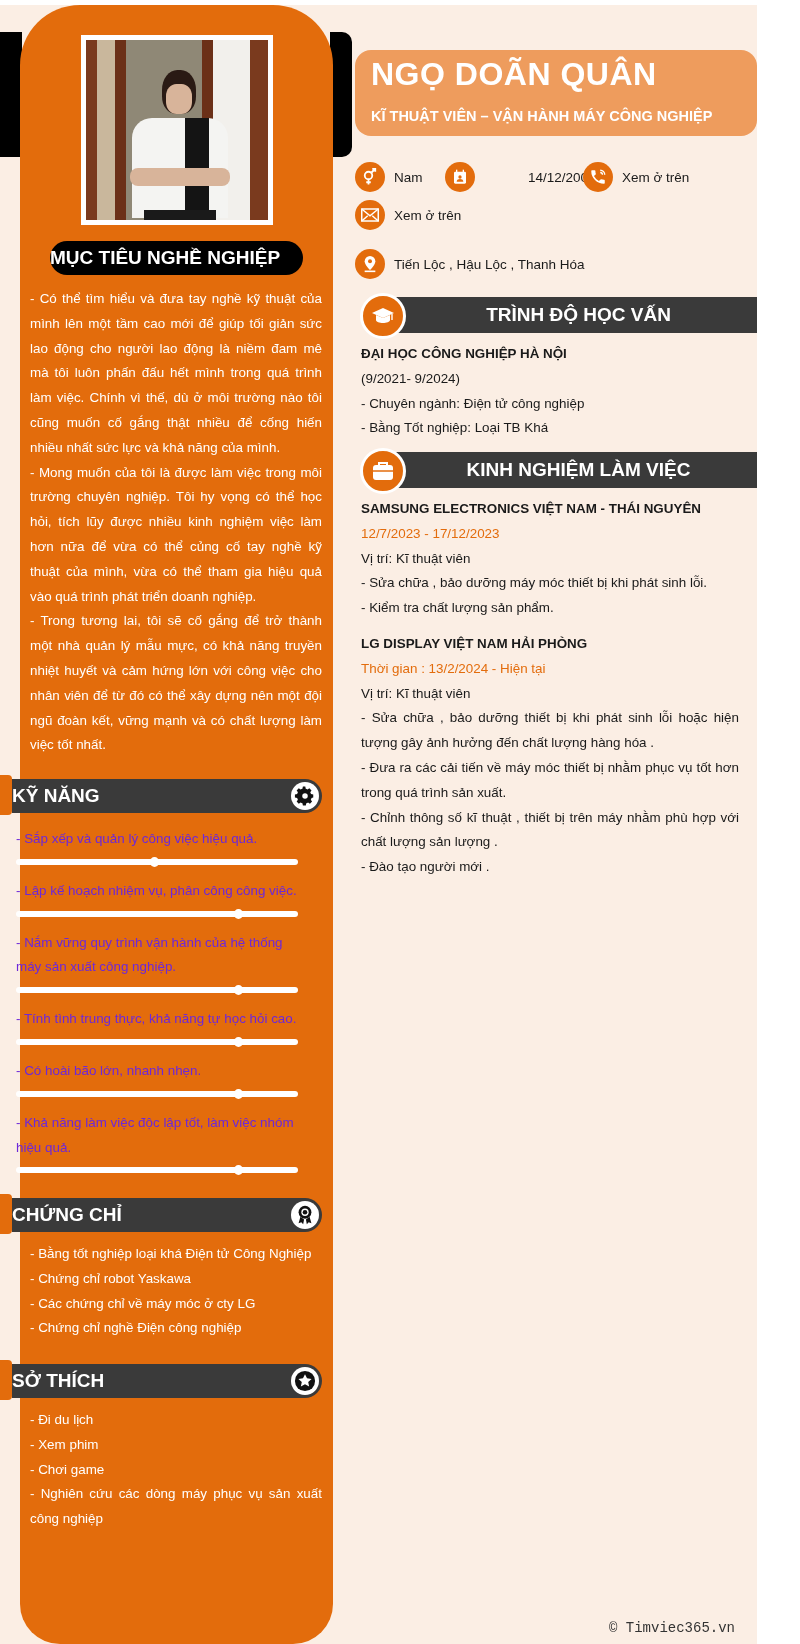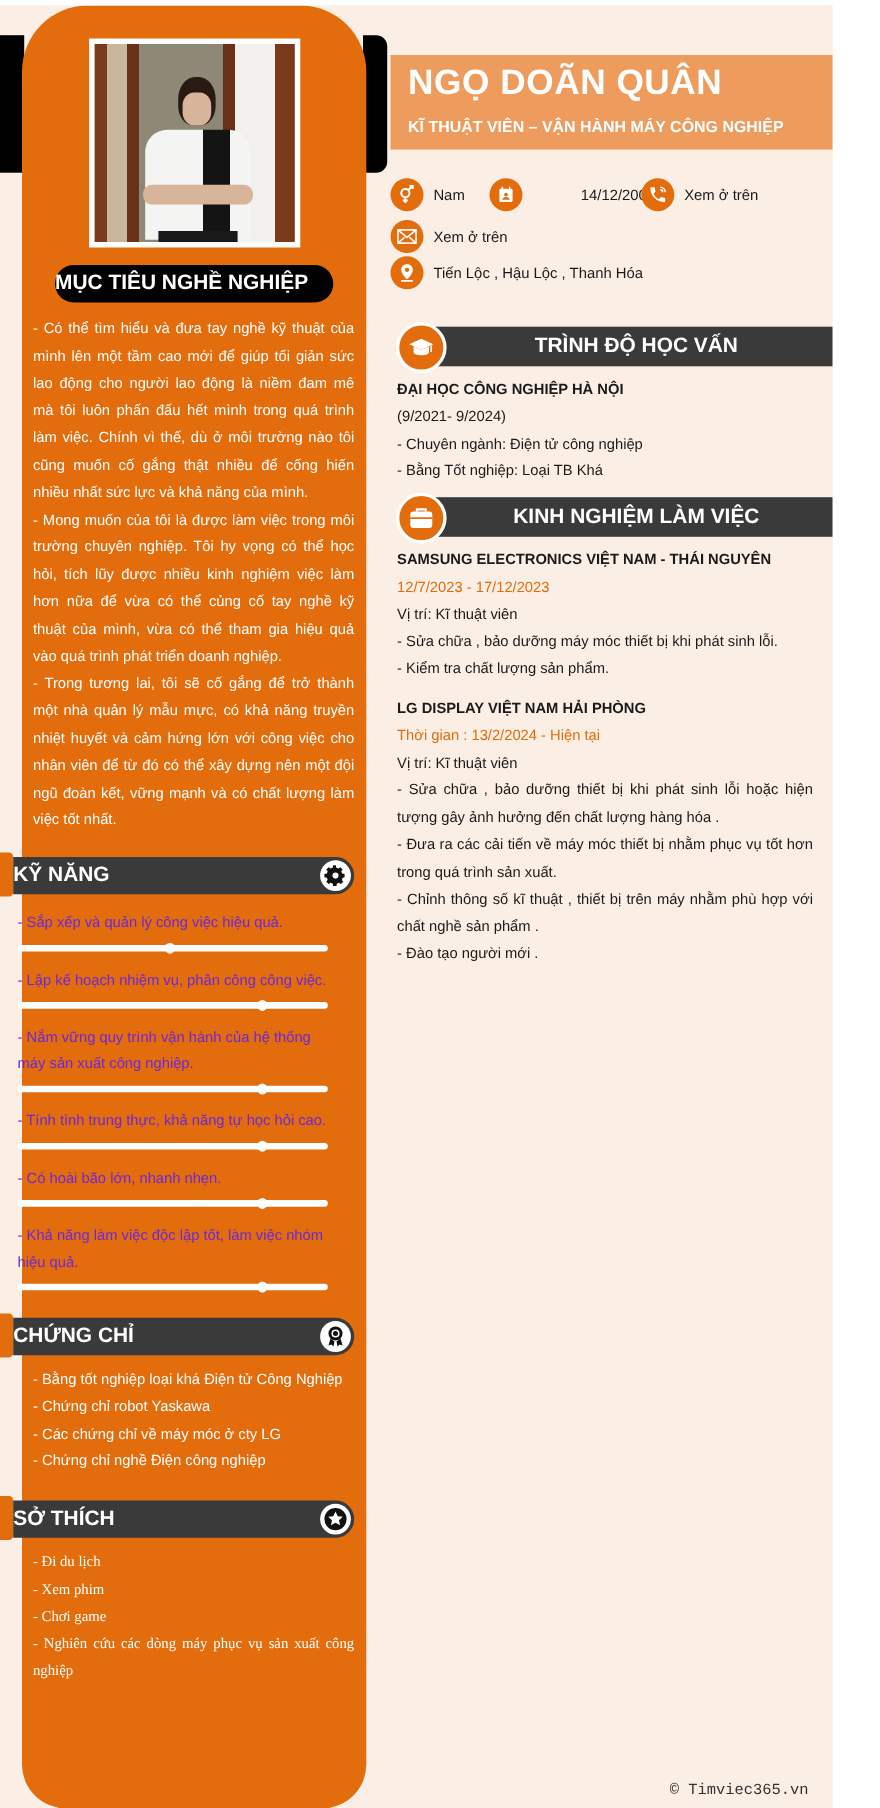--- a/index.html
+++ b/index.html
@@ -34,21 +34,21 @@
     .side-tab { position: absolute; left: 0; width: 12px; height: 40px; background: #e36c0c; border-radius: 0 4px 4px 0; }
 
     .skills { position: absolute; left: 16px; top: 822px; width: 290px; color: #6d28d9; font-size: 13.4px; line-height: 24.8px; }
     .skill { margin-bottom: 6px; }
     .skill-bar { position: relative; height: 6px; background: #fff; border-radius: 3px; margin: 7px 0 14px 0; width: 282px; }
     .skill-knob { position: absolute; top: -2px; width: 9px; height: 10px; background: #fff; border-radius: 50%; }
 
     .list { position: absolute; left: 30px; width: 292px; color: #fff; font-size: 13.4px; line-height: 24.8px; text-align: justify; }
 
     
-    .name-box { position: absolute; left: 355px; top: 45px; width: 402px; height: 86px; background: #ee9c5d; }
+    .name-box { position: absolute; left: 355px; top: 45px; width: 402px; height: 86px; background: #ee9c5d; border-radius: 16px; }
     .name { position: absolute; left: 16px; top: 6px; font-size: 32px; font-weight: bold; color: #fff; letter-spacing: 0.5px; }
     .job-title { position: absolute; left: 16px; top: 58px; font-size: 14.5px; font-weight: bold; color: #fff; }
 
     .contact-row { position: absolute; display: flex; align-items: center; font-size: 13.5px; color: #1a1a1a; }
     .cicon { width: 30px; height: 30px; border-radius: 50%; background: #e36c0c; display: inline-flex; align-items: center; justify-content: center; margin-right: 9px; }
 
     .section-header { position: absolute; left: 360px; width: 397px; height: 36px; }
     .section-header .bar { position: absolute; left: 20px; top: 0; right: 0; height: 36px; background: #3a3a3a; color: #fff; font-size: 19px; font-weight: bold; text-align: center; line-height: 36px; padding-left: 20px; }
     .section-header .circle { position: absolute; left: 0; top: -4px; width: 46px; height: 46px; border-radius: 50%; background: #e36c0c; border: 3px solid #fff; display: flex; align-items: center; justify-content: center; z-index: 2; }
 
@@ -157,21 +157,21 @@
   <div class="side-tab" style="top:1355px;"></div>
   <div class="side-header" style="top:1359px;">
     <span class="htext">SỞ THÍCH</span>
     <span class="hicon">
       <svg width="22" height="22" viewBox="0 0 24 24">
           <circle cx="12" cy="12" r="11" fill="#111"></circle>
           <path fill="#fff" d="M12 4.5l2.2 4.6 5 .6-3.7 3.4 1 5-4.5-2.5-4.5 2.5 1-5L4.8 9.7l5-.6z"></path>
         </svg>
     </span>
   </div>
-  <div class="list" style="top:1403px;font-family:Liberation Serif, serif;">
+  <div class="list" style="top:1403px;">
     <div>- Đi du lịch</div>
     <div>- Xem phim</div>
     <div>- Chơi game</div>
     <div>- Nghiên cứu các dòng máy phục vụ sản xuất công nghiệp</div>
   </div>
 
   <div class="name-box">
     <div class="name">NGỌ DOÃN QUÂN</div>
     <div class="job-title">KĨ THUẬT VIÊN – VẬN HÀNH MÁY CÔNG NGHIỆP</div>
   </div>
@@ -208,21 +208,21 @@
   </div>
   <div class="contact-row" style="left:355px; top:195px;">
     <span class="cicon">
       <svg width="18" height="14" viewBox="0 0 24 18" fill="none" stroke="#fff" stroke-width="2">
           <rect x="1" y="1" width="22" height="16"></rect>
           <path d="M1 1l11 9 11-9M1 17l8-7M23 17l-8-7"></path>
         </svg>
     </span>
     <span>Xem ở trên</span>
   </div>
-  <div class="contact-row" style="left:355px; top:228px;">
+  <div class="contact-row" style="left:355px; top:244px;">
     <span class="cicon">
       <svg width="16" height="18" viewBox="0 0 24 26">
           <path fill="#fff" d="M12 1a8 8 0 0 0-8 8c0 6 8 13 8 13s8-7 8-13a8 8 0 0 0-8-8z"></path>
           <circle cx="12" cy="9" r="3" fill="#e36c0c"></circle>
           <path d="M4 24h16" stroke="#fff" stroke-width="2.4"></path>
         </svg>
     </span>
     <span>Tiến Lộc , Hậu Lộc , Thanh Hóa</span>
   </div>
 
@@ -261,18 +261,18 @@
     <div>- Sửa chữa , bảo dưỡng máy móc thiết bị khi phát sinh lỗi.</div>
     <div>- Kiểm tra chất lượng sản phẩm.</div>
   </div>
 
   <div class="rtext" style="top:627px;">
     <div class="bold">LG DISPLAY VIỆT NAM HẢI PHÒNG</div>
     <div class="orange">Thời gian : 13/2/2024 - Hiện tại</div>
     <div>Vị trí: Kĩ thuật viên</div>
     <div>- Sửa chữa , bảo dưỡng thiết bị khi phát sinh lỗi hoặc hiện tượng gây ảnh hưởng đến chất lượng hàng hóa .</div>
     <div>- Đưa ra các cải tiến về máy móc thiết bị nhằm phục vụ tốt hơn trong quá trình sản xuất.</div>
-    <div>- Chỉnh thông số kĩ thuật , thiết bị trên máy nhằm phù hợp với chất nghề sản phẩm .</div>
+    <div>- Chỉnh thông số kĩ thuật , thiết bị trên máy nhằm phù hợp với chất lượng sản lượng .</div>
     <div>- Đào tạo người mới .</div>
   </div>
 
   <div class="footer">© Timviec365.vn</div>
 </div>
 
 </body></html>

